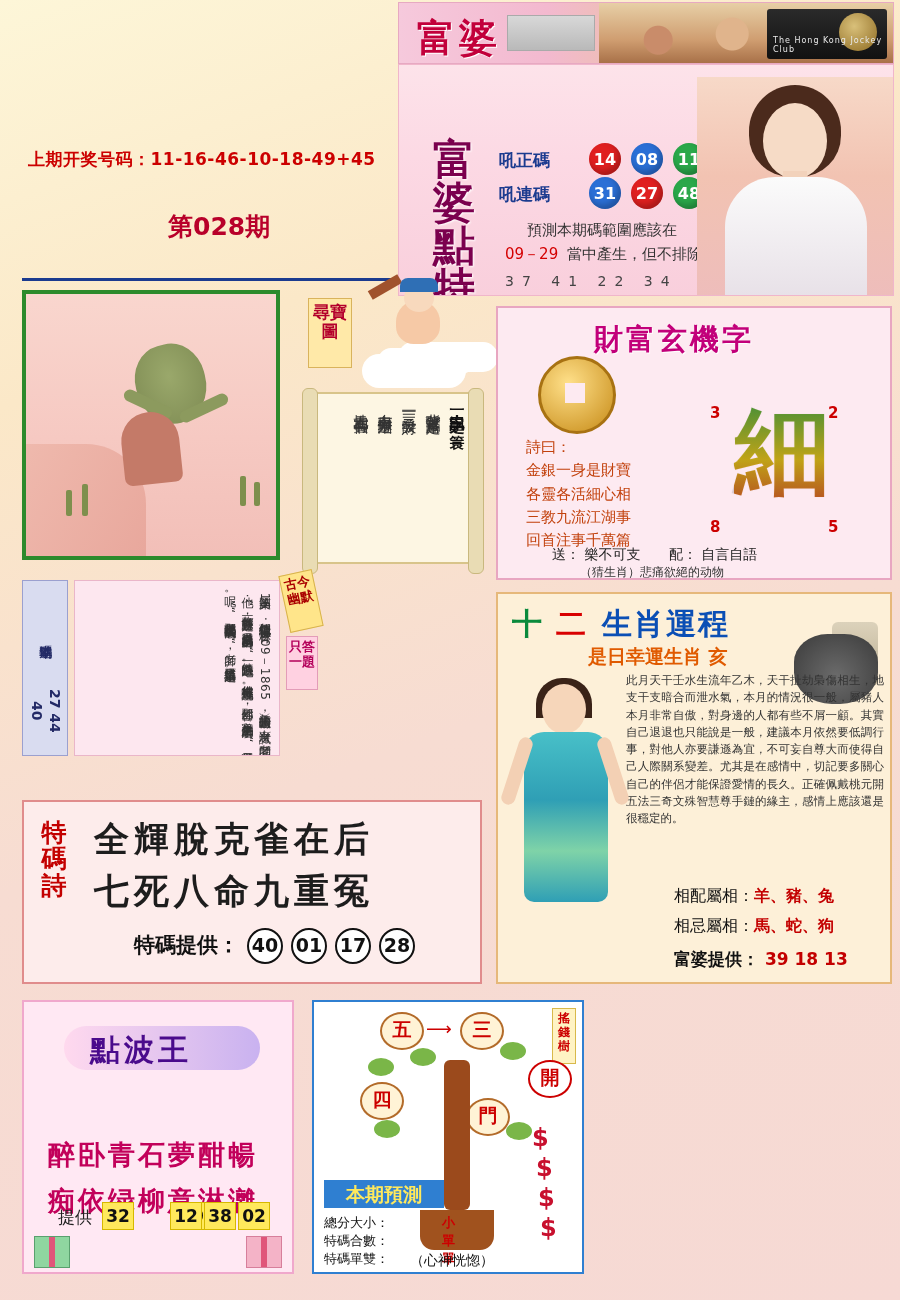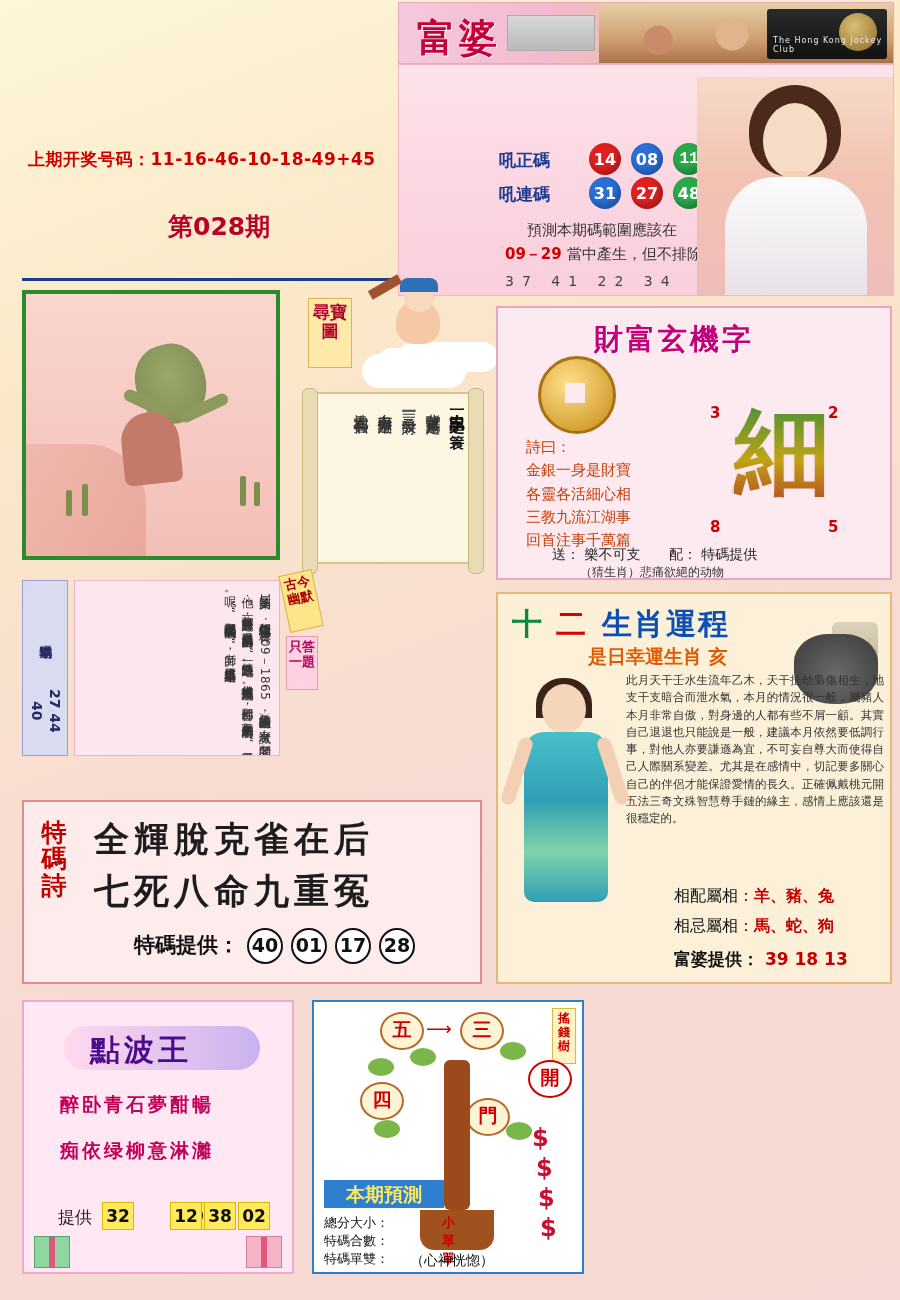--- a/index.html
+++ b/index.html
@@ -38,21 +38,21 @@
   .numpanel{left:398px;top:64px;width:496px;height:232px;
     background:linear-gradient(180deg,#fde3ea 0%,#fcd9e4 40%,#f9cfdc 100%);
     border:1px solid #f0b6cb;box-sizing:border-box;overflow:hidden;}
   .vert-title{position:absolute;left:16px;top:74px;width:78px;color:#7b004e;font-size:42px;
     font-weight:bold;line-height:1.02;text-align:center;text-shadow:1px 1px 2px #fff;}
   .row-label{position:absolute;color:#1b3b8f;font-size:17px;font-weight:bold;}
   .ball{position:absolute;width:32px;height:32px;border-radius:50%;color:#fff;font-size:16px;
     font-weight:bold;display:flex;align-items:center;justify-content:center;
     box-shadow:inset -3px -4px 6px rgba(0,0,0,.25);}
   .predict-line{position:absolute;color:#333;font-size:15px;}
-  .predict-red{color:#d40000;font-weight:bold;}
+  .predict-red{color:#d40000;font-weight:normal;}
   .small-nums{position:absolute;color:#444;font-size:14px;letter-spacing:8px;}
   .lady{position:absolute;right:0;top:12px;width:196px;height:220px;
     background:linear-gradient(180deg,#f7d9c8 0%,#f2c3b2 45%,#eebdbb 100%);overflow:hidden;}
   .lady .hair{position:absolute;left:52px;top:8px;width:92px;height:92px;border-radius:50% 50% 45% 45%;
     background:#4b2a1c;}
   .lady .face{position:absolute;left:66px;top:26px;width:64px;height:76px;border-radius:50%;
     background:#f6dbc6;}
   .lady .body{position:absolute;left:28px;top:100px;width:142px;height:124px;border-radius:50px 50px 0 0;
     background:linear-gradient(180deg,#fbfbfb,#e7e0e7);}
   .lady .neck{position:absolute;left:86px;top:94px;width:24px;height:20px;background:#f2d2bb;}
@@ -158,21 +158,21 @@
     background:radial-gradient(ellipse at 50% 60%,#6b6b6b,#3a3a3a);border-radius:40% 40% 45% 45%;}
   .stonepillar{position:absolute;right:12px;top:28px;width:46px;height:64px;
     background:linear-gradient(180deg,#dcd2bb,#b9ac90);border-radius:6px;}
 
   
   .dianbo{left:22px;top:1000px;width:272px;height:274px;background:#ffe8f3;border:2px solid #f0a8cc;
     box-sizing:border-box;overflow:hidden;}
   .db-head{position:absolute;left:40px;top:24px;width:196px;height:44px;border-radius:22px;
     background:linear-gradient(90deg,#ffd9ee,#c9b2f0);}
   .db-title{position:absolute;left:66px;top:28px;font-size:30px;font-weight:bold;color:#4a0b8c;letter-spacing:4px;}
-  .db-line{position:absolute;left:36px;font-size:19px;font-weight:bold;color:#c2005a;letter-spacing:3px;}
+  .db-line{position:absolute;left:24px;font-size:27px;font-weight:bold;color:#c2005a;letter-spacing:3px;margin-top:45px;}
   .db-prov-label{position:absolute;left:34px;top:204px;font-size:17px;color:#222;}
   .dbnum{position:absolute;top:200px;width:30px;height:26px;background:#ffe95c;border:1px solid #d6b800;
     font-size:17px;font-weight:bold;color:#111;text-align:center;line-height:26px;}
   .gift{position:absolute;width:34px;height:30px;background:#8fd6a0;border:1px solid #59a06e;}
   .gift::after{content:"";position:absolute;left:14px;top:0;width:6px;height:30px;background:#e0557a;}
 
   
   .moneytree{left:312px;top:1000px;width:272px;height:274px;background:#ffffff;border:2px solid #2f7fd1;
     box-sizing:border-box;overflow:hidden;}
   .mt-tag{position:absolute;right:6px;top:6px;width:24px;height:56px;background:#fff3c4;border:1px solid #d8b94a;
@@ -204,25 +204,26 @@
   <div class="banner-pic"></div>
   <div class="banner-strip"></div>
   <div class="banner-title">富婆</div>
   <div class="jockey">
     <div class="horse"></div>
     <div class="hj-text">The Hong Kong Jockey Club</div>
   </div>
 </div>
 
 <div class="abs numpanel">
+  <div class="vert-title">富婆點特</div>
 
   <div class="row-label" style="left:100px;top:84px;">吼正碼</div>
   <div class="ball" style="left:190px;top:78px;background:#e02020;">14</div>
   <div class="ball" style="left:232px;top:78px;background:#2b6fd6;">08</div>
-  <div class="ball" style="left:274px;top:78px;background:#2aa84a;font-family:Liberation Mono, monospace;">11</div>
+  <div class="ball" style="left:274px;top:78px;background:#2aa84a;">11</div>
 
   <div class="row-label" style="left:100px;top:118px;">吼連碼</div>
   <div class="ball" style="left:190px;top:112px;background:#2b6fd6;">31</div>
   <div class="ball" style="left:232px;top:112px;background:#e02020;">27</div>
   <div class="ball" style="left:274px;top:112px;background:#2aa84a;">48</div>
   <div class="ball" style="left:316px;top:112px;background:#e08a00;">16</div>
 
   <div class="predict-line" style="left:128px;top:156px;">預測本期碼範圍應該在</div>
   <div class="predict-line predict-red" style="left:106px;top:180px;">09－29</div>
   <div class="predict-line" style="left:168px;top:180px;">當中產生，但不排除</div>
@@ -302,21 +303,21 @@
   </div>
   <div class="bigchar">細</div>
   <div class="cornernum" style="left:212px;top:96px;">3</div>
   <div class="cornernum" style="left:330px;top:96px;">2</div>
   <div class="cornernum" style="left:212px;top:210px;">8</div>
   <div class="cornernum" style="left:330px;top:210px;">5</div>
   <div class="xj-send">
     <span>送：</span>
     <span style="margin-right:24px;">樂不可支</span>
     <span>配：</span>
-    <span>特碼提供</span>
+    <span>自言自語</span>
   </div>
   <div class="xj-note">（猜生肖）悲痛欲絕的动物</div>
 </div>
 
 <div class="abs shengxiao">
   <div class="sx-title sx-t1" style="left:14px;top:10px;">十</div>
   <div class="sx-title sx-t2" style="left:58px;top:10px;">二</div>
   <div class="sx-title sx-t3" style="left:104px;top:10px;">生肖運程</div>
   <div class="sx-sub">是日幸運生肖 亥</div>
   <div class="stonepillar"></div>

